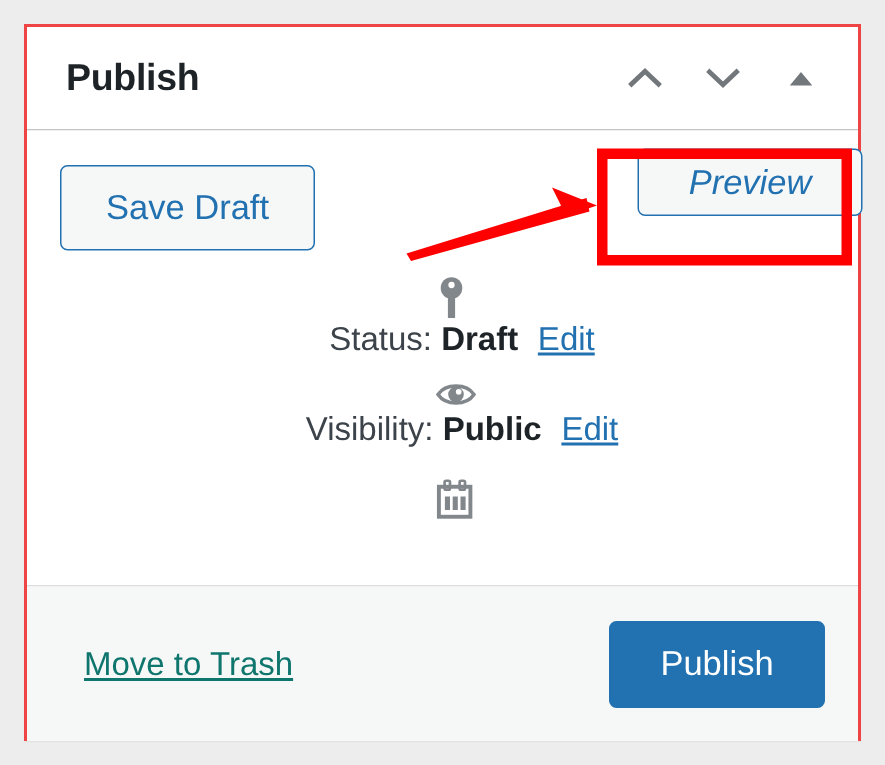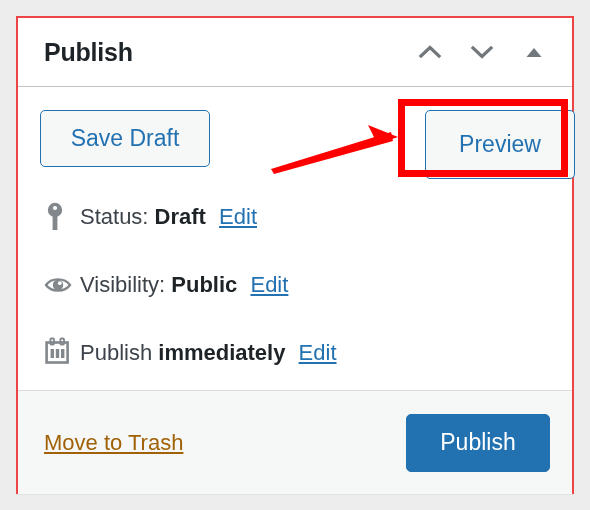--- a/index.html
+++ b/index.html
@@ -97,33 +97,35 @@
     padding: 4px;
   }
   #save-draft-button {
     left: 22px;
     top: 23px;
     width: 170px;
     height: 57px;
   }
   #preview-button {
     left: 407px;
-    top: 23px;
+    top: 12px;
     width: 150px;
-    height: 69px;
+    height: 45px;
+    font-style: italic;
   }
 
   
   .status-rows {
     padding: 0 0 0 26px;
   }
   .status-row {
     display: flex;
     align-items: center;
     height: 68px;
+    flex-direction: column;
   }
   .row-icon {
     width: 36px;
     min-width: 36px;
     display: flex;
     align-items: center;
     justify-content: flex-start;
   }
   .row-icon svg { display: block; }
   .row-text {
@@ -148,25 +150,26 @@
   .panel-footer {
     position: relative;
     height: 103px;
     background: #f6f7f7;
     display: flex;
     align-items: center;
     padding: 0 22px 0 26px;
     box-sizing: border-box;
   }
   #move-to-trash-link {
-    color: #a16207;
+    color: #0f766e;
     font-size: 22px;
     text-decoration: underline;
     cursor: pointer;
     line-height: 1;
+    margin-left: 12px;
   }
   #publish-button {
     margin-left: auto;
     background: #2271b1;
     border: 1px solid #2271b1;
     border-radius: 5px;
     color: #ffffff;
     font-family: "Liberation Sans", sans-serif;
     font-size: 23px;
     line-height: 1;
@@ -272,25 +275,20 @@
         <span class="row-icon">
           <svg width="30" height="32" viewBox="0 0 30 32" aria-hidden="true">
             <rect x="6.4" y="1.5" width="3.6" height="6" rx="1" fill="none" stroke="#82878c" stroke-width="1.8"></rect>
             <rect x="16.4" y="1.5" width="3.6" height="6" rx="1" fill="none" stroke="#82878c" stroke-width="1.8"></rect>
             <rect x="2.6" y="5.5" width="21" height="20" fill="none" stroke="#82878c" stroke-width="2.6"></rect>
             <rect x="6.6" y="12" width="3.4" height="9" fill="#82878c"></rect>
             <rect x="11.8" y="12" width="3.4" height="9" fill="#82878c"></rect>
             <rect x="17" y="12" width="3.4" height="9" fill="#82878c"></rect>
           </svg>
         </span>
-        <span class="row-text">
-          <span>Publish</span>
-          <span class="strong">immediately</span>
-          <span class="edit-link">Edit</span>
-        </span>
       </div>
 
     </div>
   </div>
 
   <div class="panel-footer">
     <span id="move-to-trash-link">Move to Trash</span>
     <button id="publish-button">Publish</button>
   </div>
 

